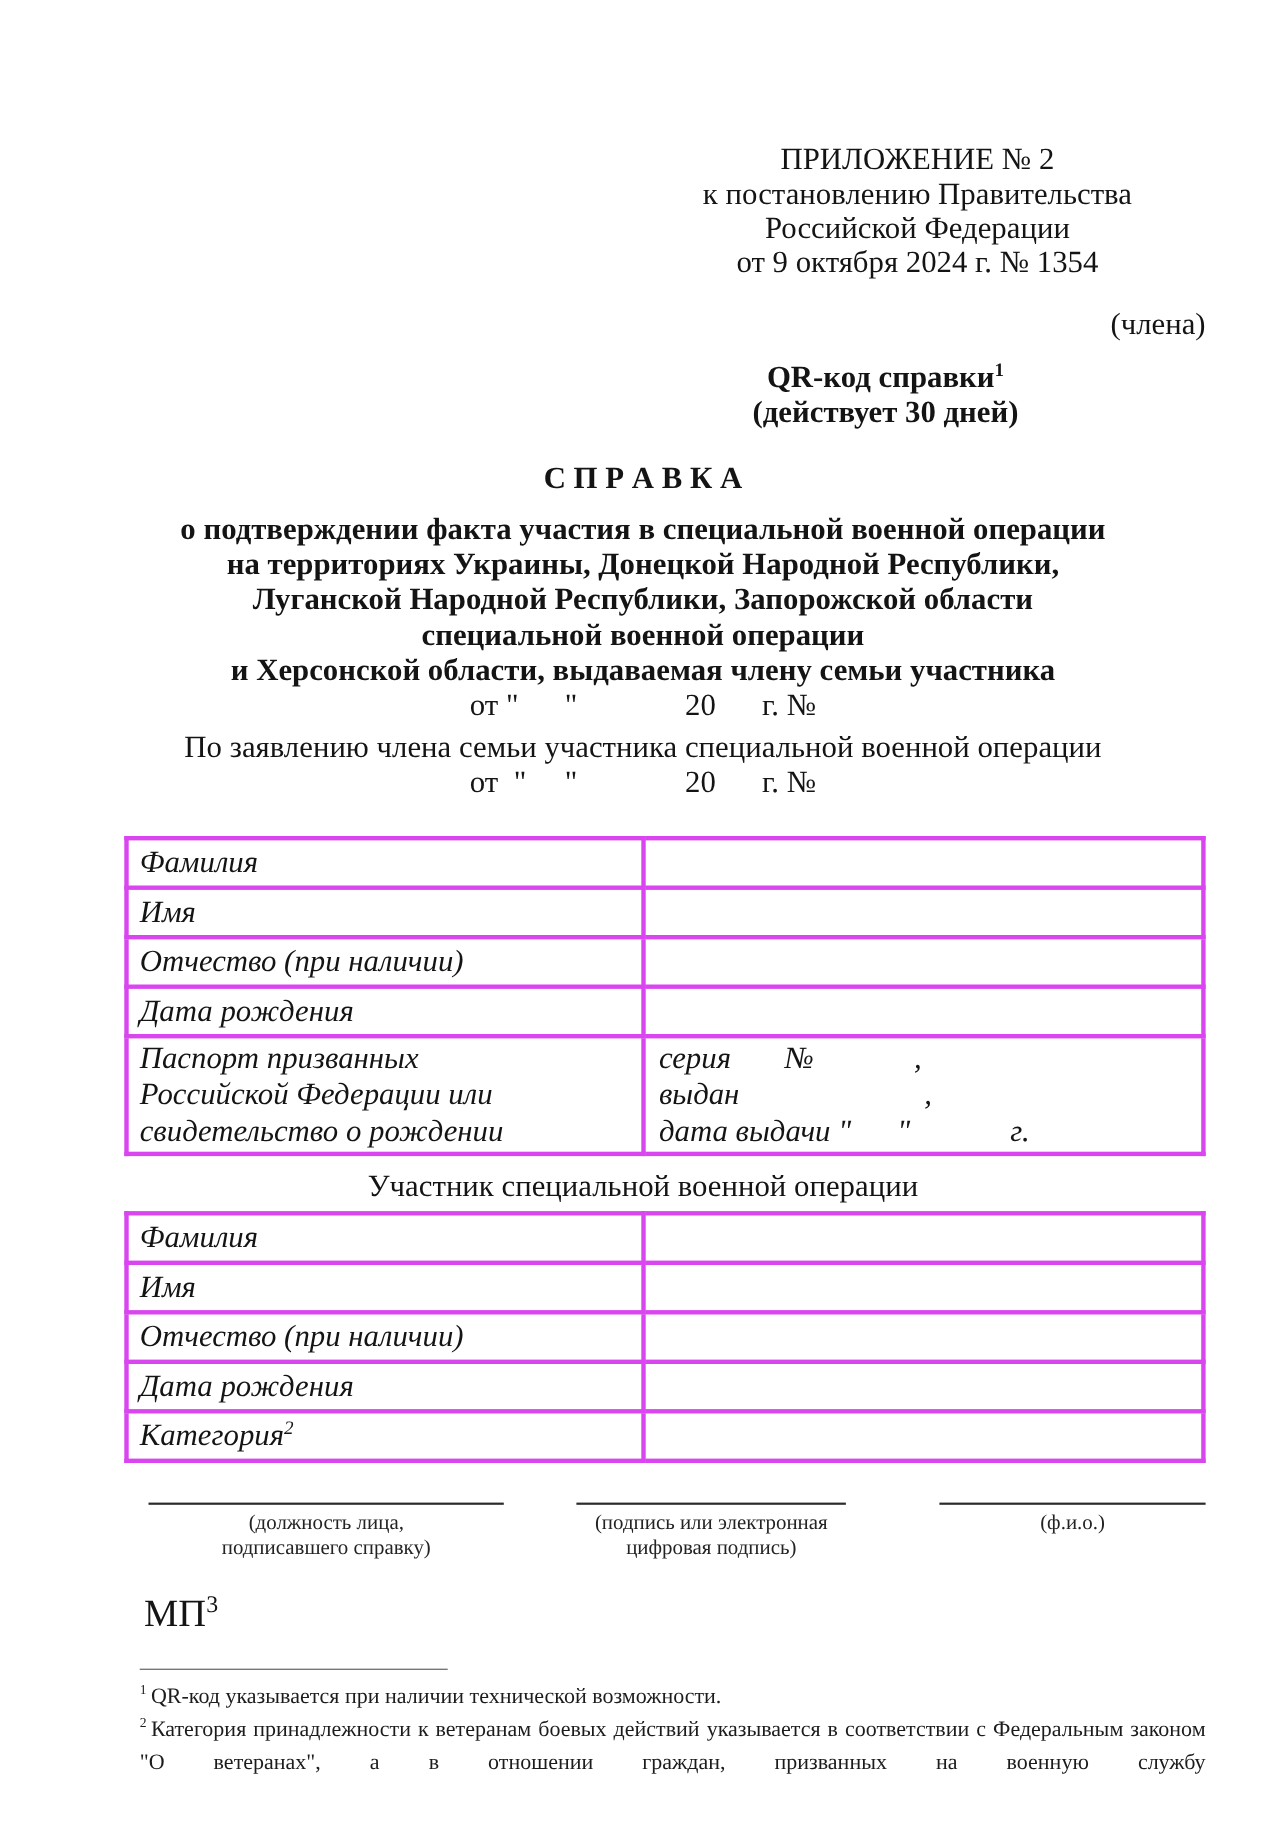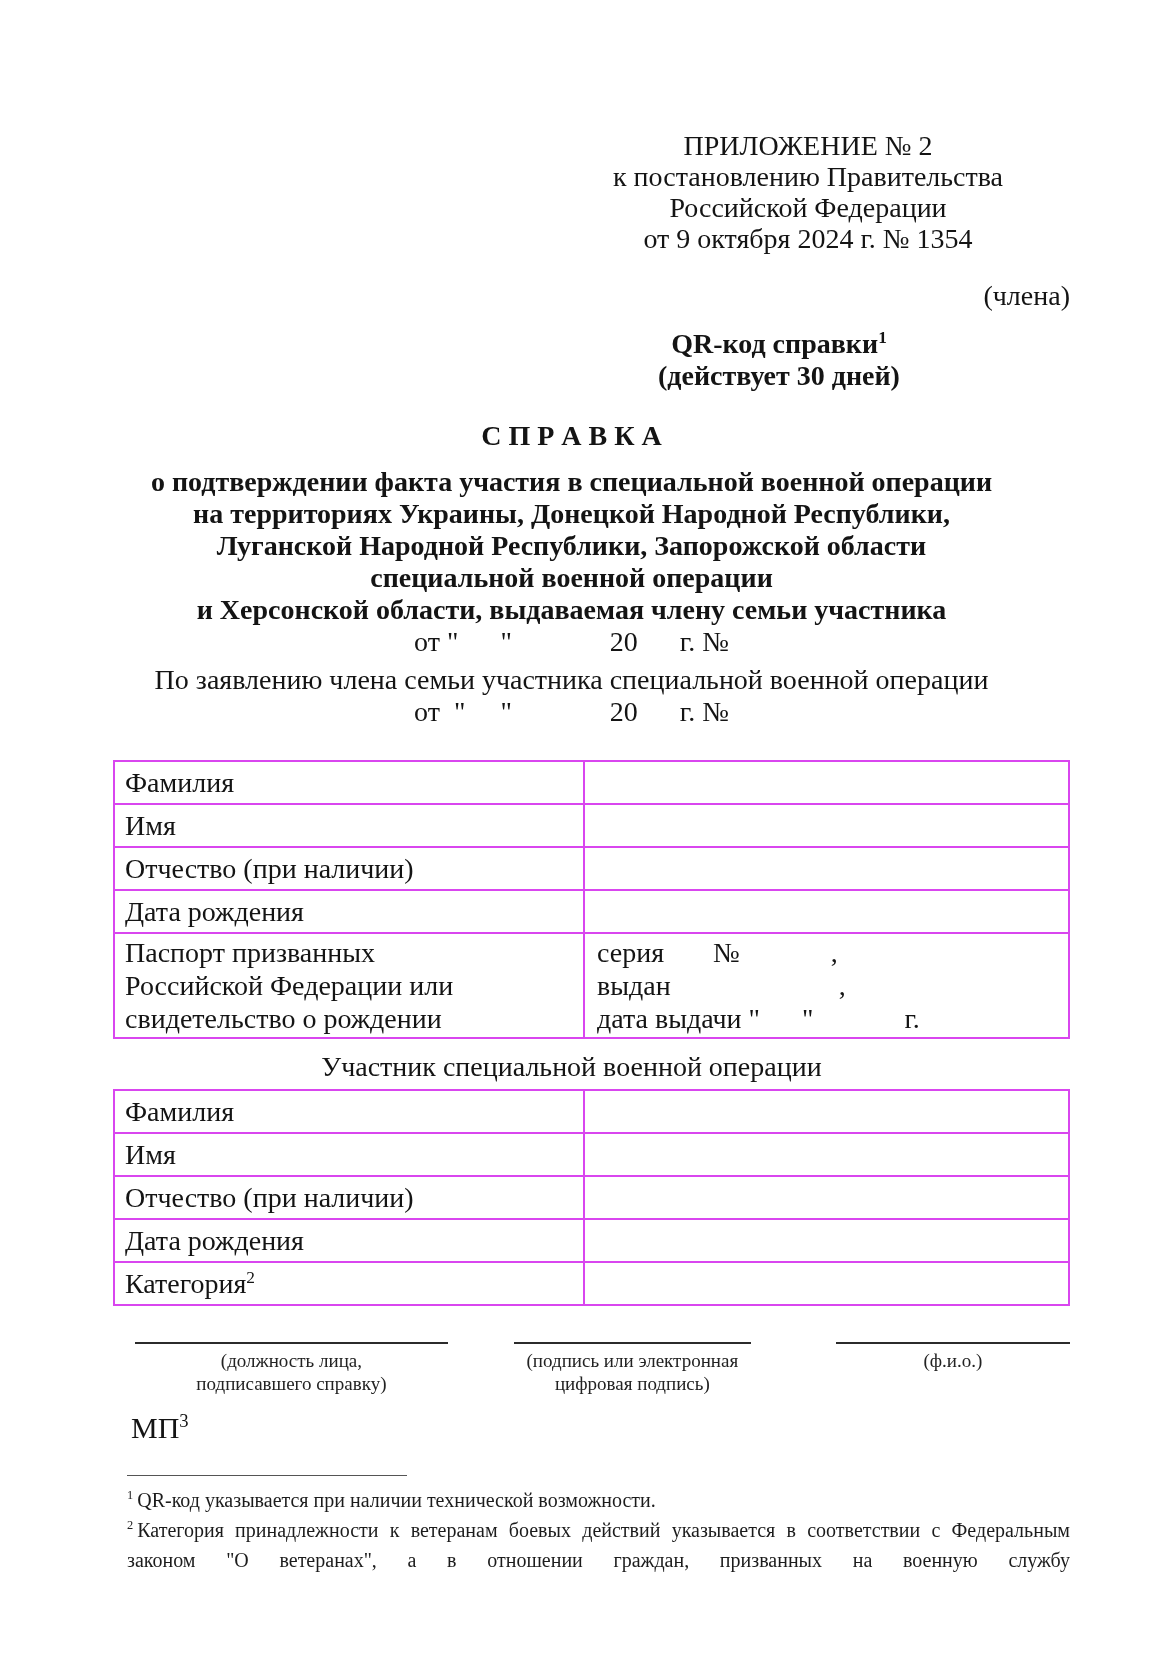--- a/index.html
+++ b/index.html
@@ -1,53 +1,53 @@
 <!DOCTYPE html>
 <html><head>
 <meta charset="utf-8">
 <style>
   html,body { margin:0; padding:0; background:#e8e8e8; }
   .page {
     width:1164px; height:1660px; margin:0 auto; background:#ffffff;
     font-family:"Liberation Serif","DejaVu Serif",serif;
     font-size:28px; color:#141414; position:relative; overflow:hidden;
   }
-  .content { padding:130px 94px 0 113px; }
+  .content { padding:130px 68px 0 113px; }
 
   .hdr-block { width:392px; margin-left:auto; margin-right:66px; text-align:center; line-height:31px; }
   .forma { text-align:right; margin-top:26px; line-height:32px; }
   .qr-block { width:392px; margin-left:auto; margin-right:95px; text-align:center; line-height:32px; margin-top:16px;font-weight:bold; }
 
   .center-col { margin-right:40px; text-align:center;margin-top:28px; }
   .title { font-weight:bold; margin-top:10px; line-height:32px; }
   .subtitle { font-weight:bold; line-height:32px; margin-top:14px; }
   .date-line { white-space:pre; line-height:32px; }
   .statement { margin-top:6px; line-height:32px; }
 
   table.form { border-collapse:collapse; width:100%; table-layout:fixed; border:2px solid #6e6e6e; }
   table.form.t1 { margin-top:32px; }
   table.form.t2 { margin-top:6px; }
-  table.form td { border:2px solid #d946ef; vertical-align:middle; }
+  table.form td { border:4px solid #d946ef; vertical-align:middle;font-style:italic; }
   td.lbl { width:470px; padding:2px 10px 2px 10px; height:37px; line-height:33px; }
   td.val { padding:2px 12px 2px 12px; }
   .pre { white-space:pre; line-height:33px; }
   .pp-line { line-height:33px; }
   sup { font-size:0.62em; vertical-align:super; line-height:0; }
 
   .participant-heading { margin-top:12px; line-height:32px; }
 
   .sig-row { display:flex; margin-top:36px; margin-left:22px;gap:47px; }
   .sig-block { text-align:center; }
   .sig-b1 { width:330px; margin-right:19px; }
   .sig-b2 { width:250px; margin-right:38px; }
   .sig-b3 { width:247px; }
   .sig-line { border-top:2.5px solid #2b2b2b; height:0; }
   .sig-caption { font-size:19px; line-height:23px; margin-top:5px; color:#232323; }
 
-  .mp { margin-top:16px; margin-left:18px; font-size:30px; }
+  .mp { margin-top:28px; margin-left:18px; font-size:35px; }
 
   .fn-sep { border-top:1.6px solid #555555; width:280px; margin-top:30px; margin-left:14px; }
   .footnotes { margin-top:9px; margin-left:14px; font-size:20px; color:#1c1c1c; }
   .fn { line-height:30px; }
   .fn sup { margin-right:4px; }
   .fn.justify { text-align:justify; text-align-last:justify; }
 </style>
 </head>
 <body>
 

